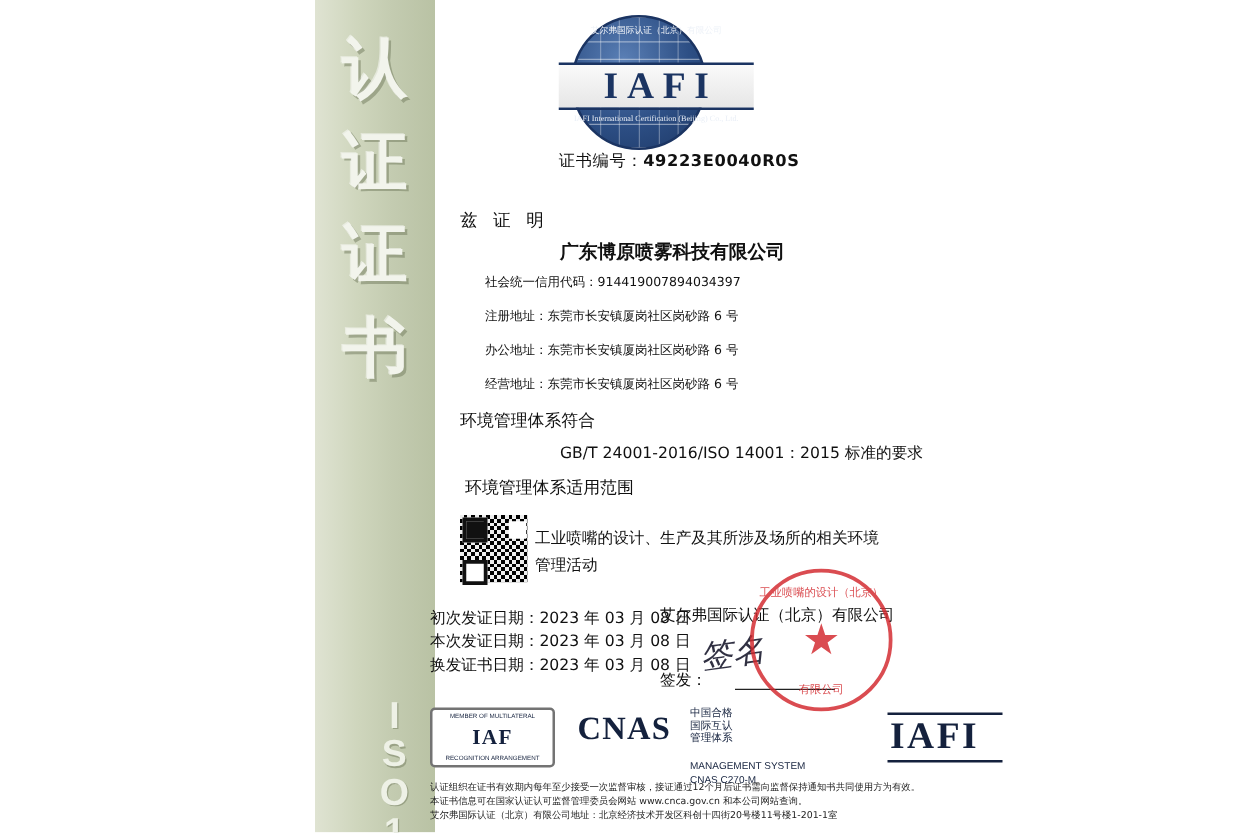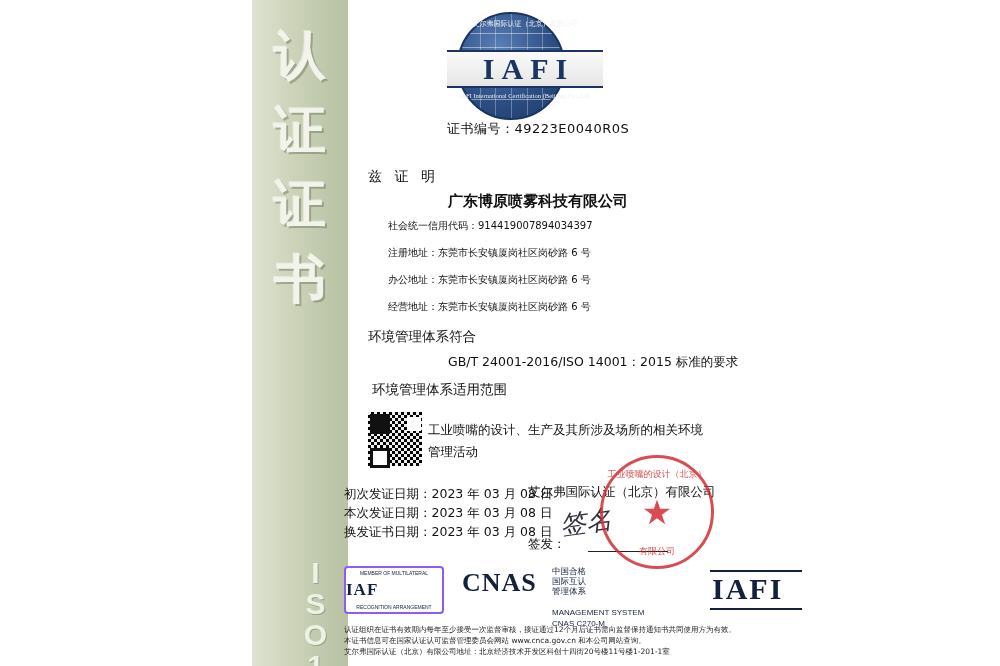--- a/index.html
+++ b/index.html
@@ -154,21 +154,21 @@
   
   .cert-no {
     position: absolute;
     left: 447px;
     top: 120px;
     font-size: 13px;
     color: #111;
     font-family: "DejaVu Sans", sans-serif;
     letter-spacing: 0.5px;
   }
-  .cert-no b { font-weight: normal; }
+  .cert-no b { font-weight: bold; }
   .hereby {
     position: absolute;
     left: 368px;
     top: 168px;
     font-size: 14px;
     color: #111;
     font-family: "DejaVu Sans", sans-serif;
     letter-spacing: 4px;
   }
   .company {
@@ -341,26 +341,26 @@
     position: absolute;
     left: 344px;
     top: 566px;
     width: 620px;
     height: 46px;
   }
   .iaf-ml {
     position: absolute;
     left: 0; top: 0;
     width: 96px; height: 44px;
-    border: 2px solid #8b5cf6;
+    border: 2px solid #737373;
     border-radius: 4px;
     background: #fff;
     display: flex;
     align-items: center;
-    justify-content: flex-start;
+    justify-content: center;
   }
   .iaf-ml-inner {
     font-family: "Liberation Serif", serif;
     font-size: 17px;
     font-weight: bold;
     color: #14213d;
     letter-spacing: 1px;
   }
   .iaf-ml-top {
     position: absolute; top: 2px; left: 0; width: 96px;

